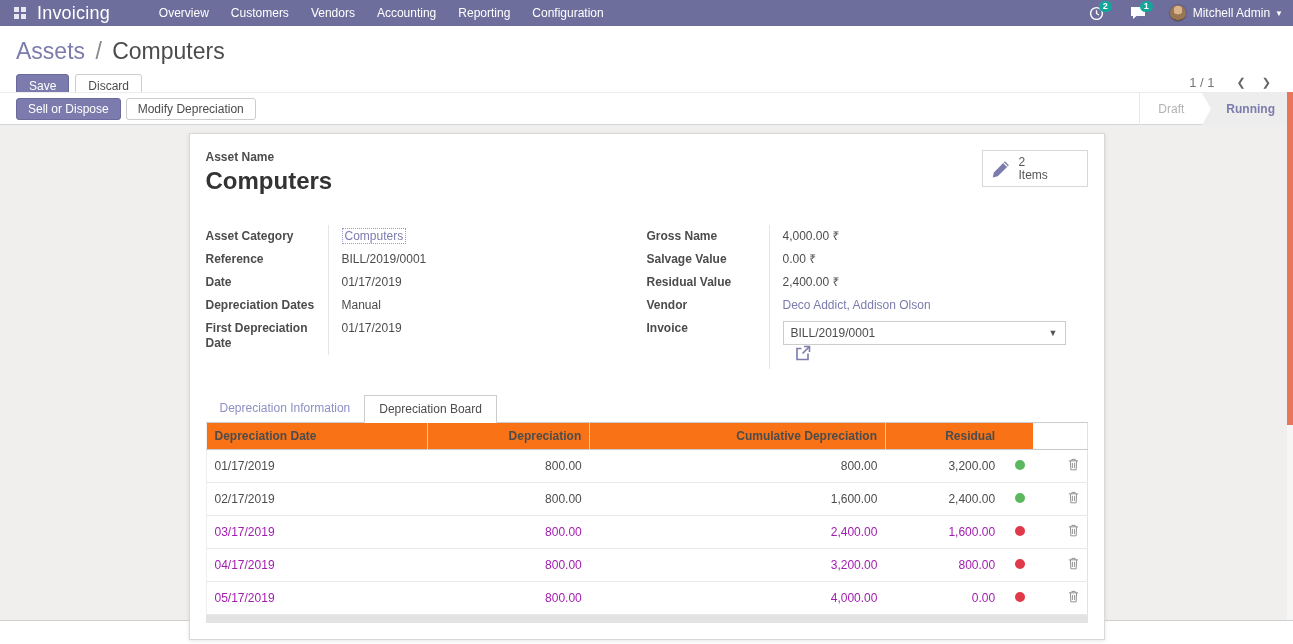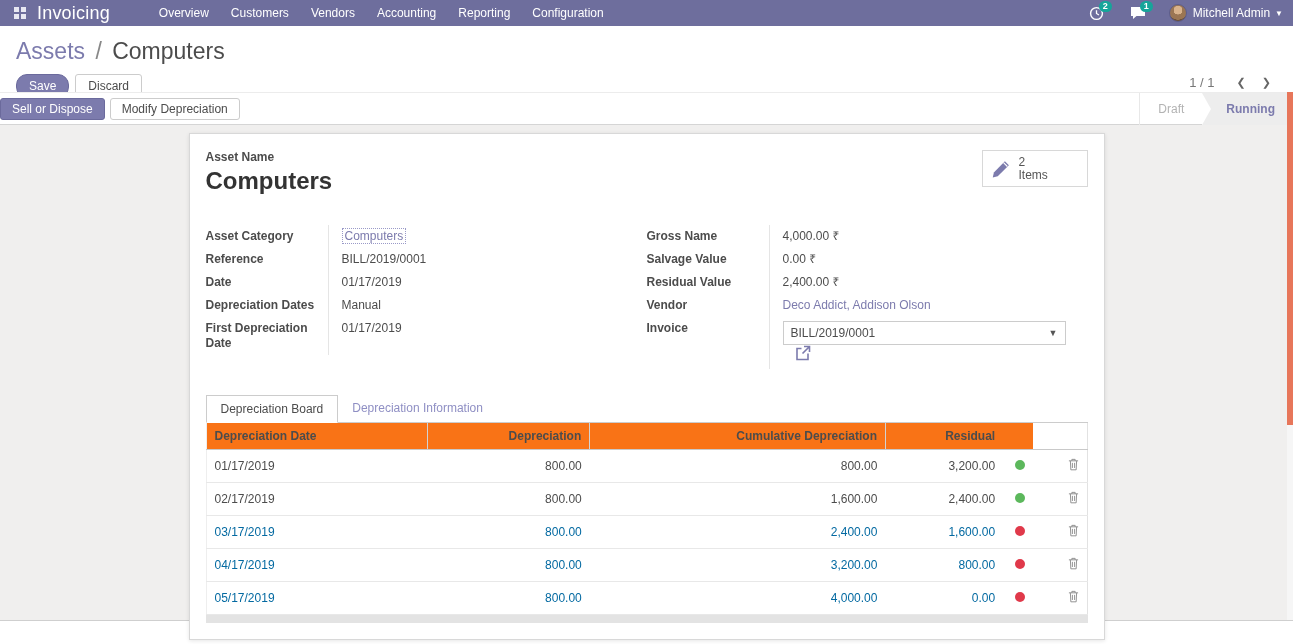--- a/index.html
+++ b/index.html
@@ -36,29 +36,29 @@
   .caret { font-size: 8px; margin-left: 5px; }
 
   
   .control-panel { background: #fff; padding: 12px 16px 10px; position: relative; height: 66px; }
   .breadcrumb { font-size: 23px; }
   .breadcrumb .bc-link { color: #7c7bad; cursor: pointer; }
   .breadcrumb .bc-sep { color: #888; margin: 0 4px; }
   .breadcrumb .bc-current { color: #4c4c4c; }
   .cp-buttons { margin-top: 9px; display: flex; gap: 6px; }
   .btn { font-size: 12px; padding: 4px 12px; border-radius: 3px; border: 1px solid #ccc; background: #fff; color: #4c4c4c; cursor: pointer; font-family: inherit; }
-  .btn-primary { background: #7c7bad; border-color: #6b6a9c; color: #fff; border-radius: 11px; }
+  .btn-primary { background: #7c7bad; border-color: #6b6a9c; color: #fff; }
   .pager { position: absolute; right: 14px; top: 48px; display: flex; align-items: center; color: #666; }
   .pager-count { margin-right: 14px; font-size: 13px; color: #777; }
   .pager-arrow { font-size: 11px; color: #666; padding: 2px 8px; cursor: pointer; }
 
   
   .statusbar {
     height: 33px; background: #fff; border-top: 1px solid #ececec; border-bottom: 1px solid #d5d5d5;
-    display: flex; align-items: center; position: relative;
+    display: flex; align-items: center; padding-left: 16px; position: relative;
   }
   .statusbar .btn { padding: 3px 11px; border-radius: 3px; }
   .statusbar .btn + .btn { margin-left: 5px; }
   .states { margin-left: auto; display: flex; height: 32px; border-left: 1px solid #e8e8e8; }
   .state { line-height: 32px; padding: 0 18px; font-size: 12px; color: #b3b3b3; position: relative; cursor: pointer; }
   .state.active { color: #7c7bad; font-weight: bold; background: #ededed; padding-left: 24px; }
   .state.active::before {
     content: ""; position: absolute; left: 0; top: 0;
     border-top: 16px solid transparent; border-bottom: 16px solid transparent; border-left: 9px solid #fff;
   }
@@ -105,21 +105,21 @@
   table.dep { width: 100%; border-collapse: collapse; border-right: 1px solid #e2e2e2; border-left: 1px solid #eee; }
   table.dep th {
     background: #f97316; font-weight: bold; font-size: 12px; color: #4c4c4c;
     padding: 6px 8px; border-bottom: 1px solid #c9c9c9; border-right: 1px solid #d2d2d2; text-align: right;
   }
   table.dep th:first-child { text-align: left; }
   table.dep th.no-head { background: #fff; border-right: none; }
   table.dep th.dot-head { border-right: none; }
   table.dep td { padding: 8px 8px; border-bottom: 1px solid #e8e8e8; text-align: right; font-size: 12px; }
   table.dep td:first-child { text-align: left; }
-  tr.row-future td { color: #0369a1; }
+  tr.row-future td { color: #a21caf; }
   .dot { width: 10px; height: 10px; border-radius: 50%; display: inline-block; }
   .dot-green { background: #5cb85c; }
   .dot-red { background: #e0394a; }
   td.dot-cell, td.trash-cell { text-align: center; }
   .trash-btn { background: none; border: none; cursor: pointer; padding: 0; }
   .table-footer { height: 8px; background: #e3e3e3; }
 
   
   .page-footer { height: 24px; background: #fff; border-top: 1px solid #cfcfcf; }
   .scroll-track { position: absolute; right: 0; top: 92px; width: 6px; height: 528px; background: #f6f6f6; }
@@ -268,22 +268,22 @@
                   </svg>
               </span>
             </span>
           </div>
         </div>
       </div>
     </div>
 
     <div class="notebook">
       <div class="tabs">
+        <div class="tab inactive">Depreciation Information</div>
         <div class="tab active">Depreciation Board</div>
-        <div class="tab inactive">Depreciation Information</div>
       </div>
 
       <table class="dep">
         <colgroup>
           <col style="width:222px">
             <col style="width:163px">
             <col style="width:297px">
             <col style="width:118px">
             <col style="width:30px">
             <col style="width:54px">

